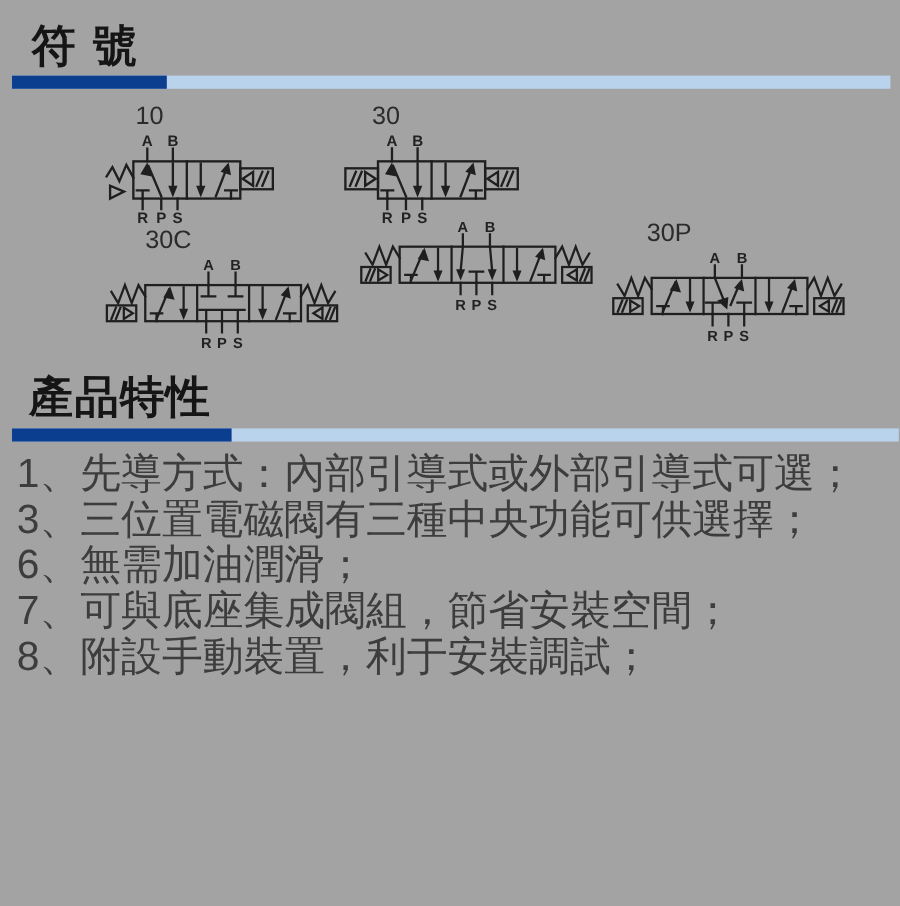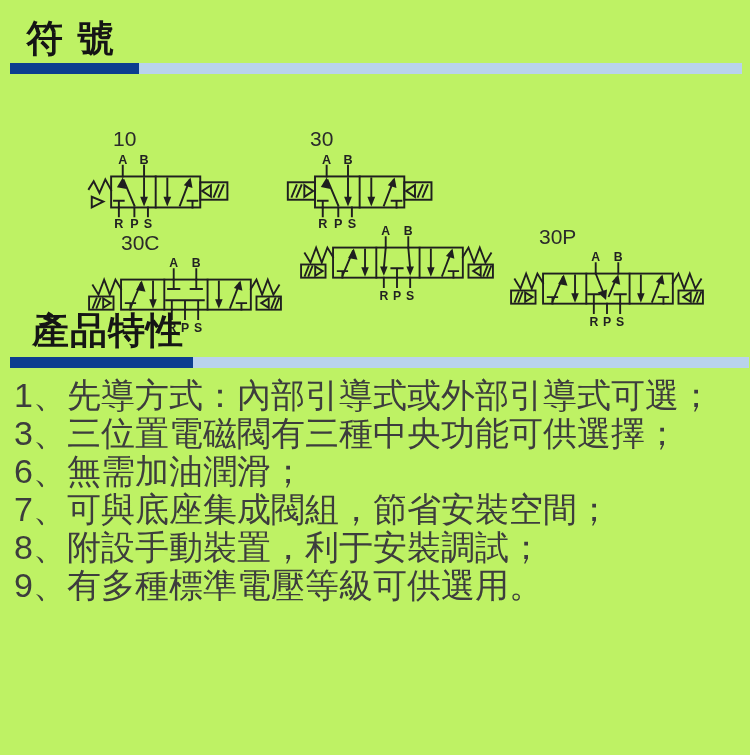--- a/index.html
+++ b/index.html
@@ -1,30 +1,30 @@
 <!DOCTYPE html>
 <html><head>
 <meta charset="utf-8">
 <style>
   html,body{margin:0;padding:0;background:#fff;}
-  .page{position:relative;width:750px;height:755px;background:#bef264;overflow:hidden;
+  .page{position:relative;width:750px;height:755px;background:#a3a3a3;overflow:hidden;
         font-family:"Liberation Sans", sans-serif;}
 
   .h-title{position:absolute;font-weight:bold;color:#151515;white-space:pre;}
   #title-symbols{left:26px;top:14px;font-size:37px;letter-spacing:2px;}
-  #title-features{left:32px;top:306px;font-size:37px;letter-spacing:1px;}
+  #title-features{left:24px;top:306px;font-size:37px;letter-spacing:1px;}
 
   .bar{position:absolute;height:11px;background:#b9d3ec;display:flex;}
   .bar .dark{background:#0c3e8f;height:100%;}
   #bar1{left:10px;top:63px;width:732px;}
   #bar1 .dark{width:129px;}
   #bar2{left:10px;top:357px;width:739px;}
   #bar2 .dark{width:183px;}
 
-  .valve{position:absolute;margin-top:42px;}
+  .valve{position:absolute;}
   .vnum{font-size:21px;color:#2b2b2b;margin-bottom:2px;}
   .vsvg{display:block;}
   .ln{stroke:#1f1f1f;stroke-width:2;fill:none;stroke-linecap:square;stroke-linejoin:miter;}
   .ar{fill:#1f1f1f;stroke:none;}
   .pt{font-family:"Liberation Sans",sans-serif;font-size:13px;font-weight:bold;fill:#222;text-anchor:middle;}
 
   .features-list{position:absolute;left:14px;top:376px;width:704px;margin:0;padding:0;
                  list-style:none;font-size:34px;line-height:38px;color:#3d3d3d;}
   .features-list li{padding-left:38px;text-indent:-38px;}
 </style>
@@ -213,16 +213,15 @@
   <div class="bar" id="bar2">
     <span class="dark"></span>
   </div>
 
   <ol class="features-list">
     <li><span>1、</span><span>先導方式：內部引導式或外部引導式可選；</span></li>
     <li><span>3、</span><span>三位置電磁閥有三種中央功能可供選擇；</span></li>
     <li><span>6、</span><span>無需加油潤滑；</span></li>
     <li><span>7、</span><span>可與底座集成閥組，節省安裝空間；</span></li>
     <li><span>8、</span><span>附設手動裝置，利于安裝調試；</span></li>
-    <li><span>9、</span><span>有多種標準電壓等級可供選用。</span></li>
   </ol>
 
 </div>
 
 </body></html>

